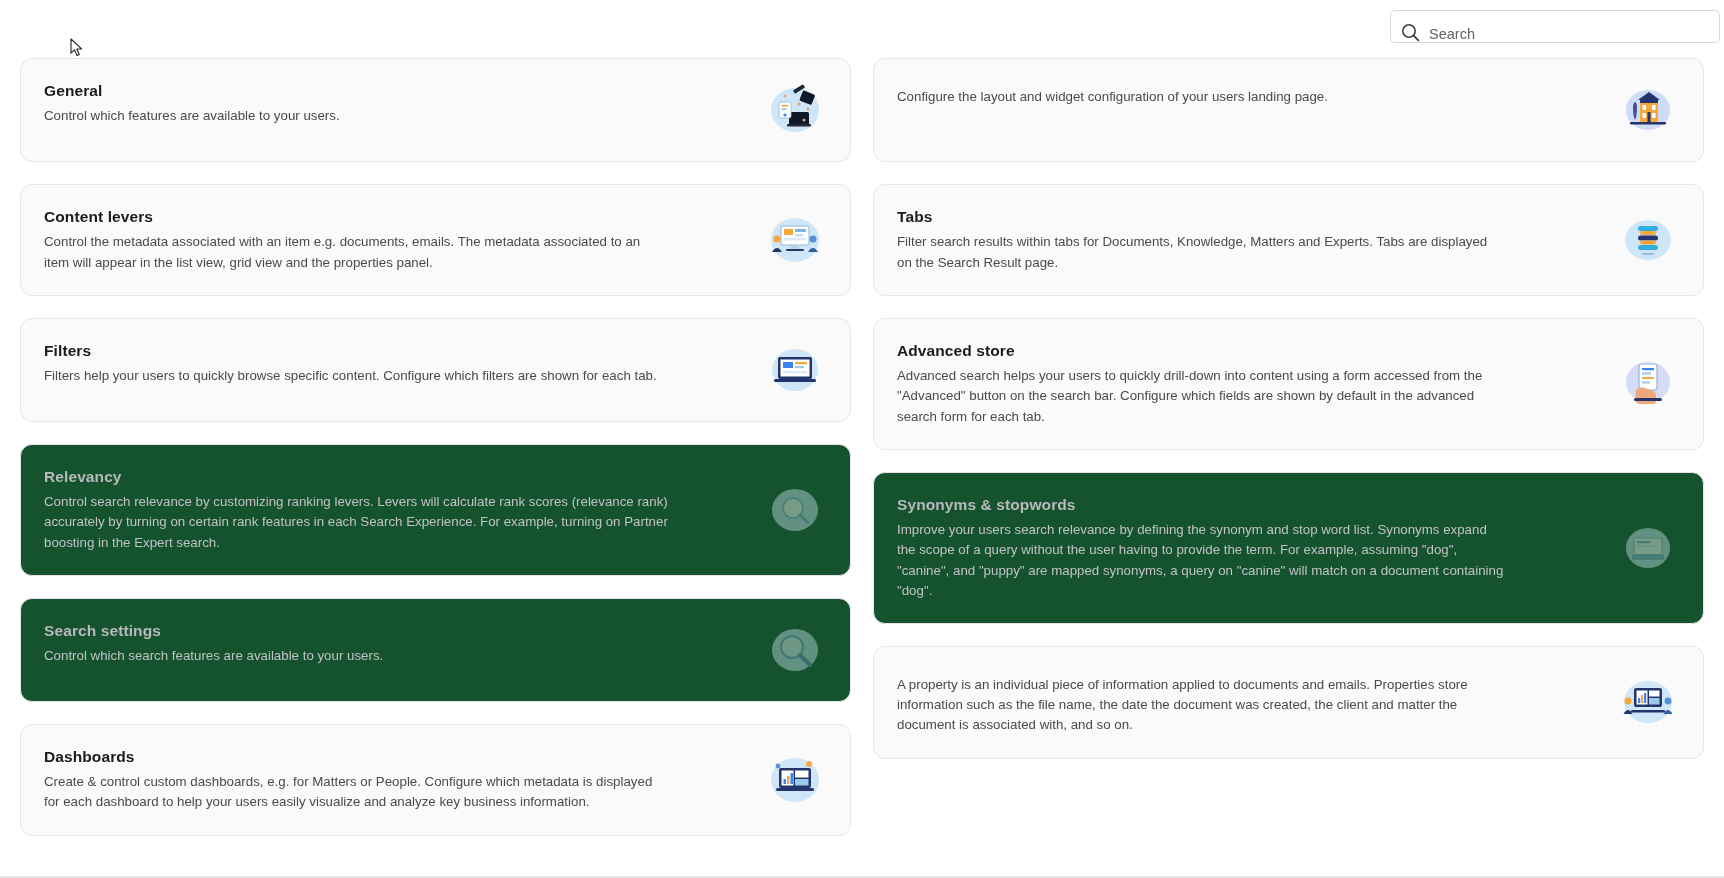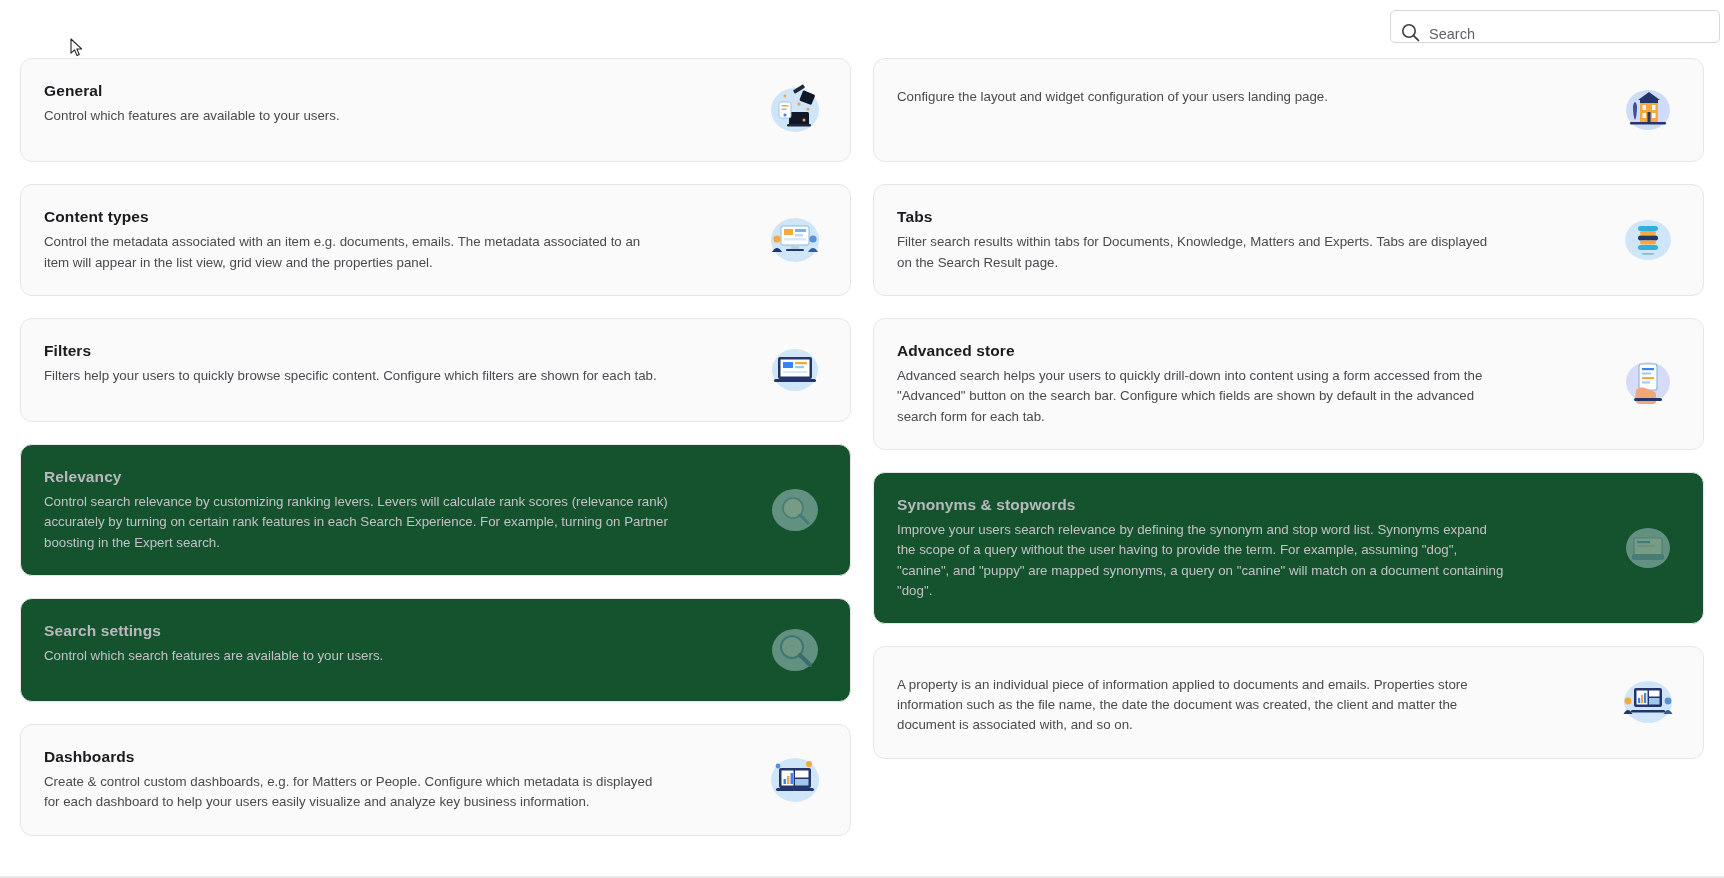--- a/index.html
+++ b/index.html
@@ -172,21 +172,21 @@
             <circle cx="34" cy="22" r="1.7" fill="#e8a56b"></circle>
             <circle cx="43" cy="27" r="1.5" fill="#e8a56b"></circle>
             <circle cx="20" cy="14" r="1.4" fill="#e8a56b"></circle>
             <circle cx="39" cy="38" r="1.5" fill="#e8a56b"></circle>
           </svg>
         </div>
       </div>
 
       <div class="card">
         <div class="card-text">
-          <div class="card-title">Content types</div>
+          <div class="card-title">Content levers</div>
           <div class="card-desc">Control the metadata associated with an item e.g. documents, emails. The metadata associated to an item will appear in the list view, grid view and the properties panel.</div>
         </div>
         <div class="card-illus">
           <svg width="60" height="56" viewBox="0 0 60 56">
             <ellipse cx="30" cy="28" rx="24" ry="22" fill="#cfe6f8"></ellipse>
             <rect x="16" y="14" width="28" height="19" rx="2" fill="#ffffff" stroke="#8fb8d8" stroke-width="1"></rect>
             <rect x="19" y="17" width="9" height="6" fill="#f7a83c"></rect>
             <rect x="30" y="17" width="11" height="3" fill="#7fb3dd"></rect>
             <rect x="30" y="22" width="8" height="2.5" fill="#bcdcf5"></rect>
             <rect x="19" y="26" width="22" height="2.5" fill="#dbe9f5"></rect>

